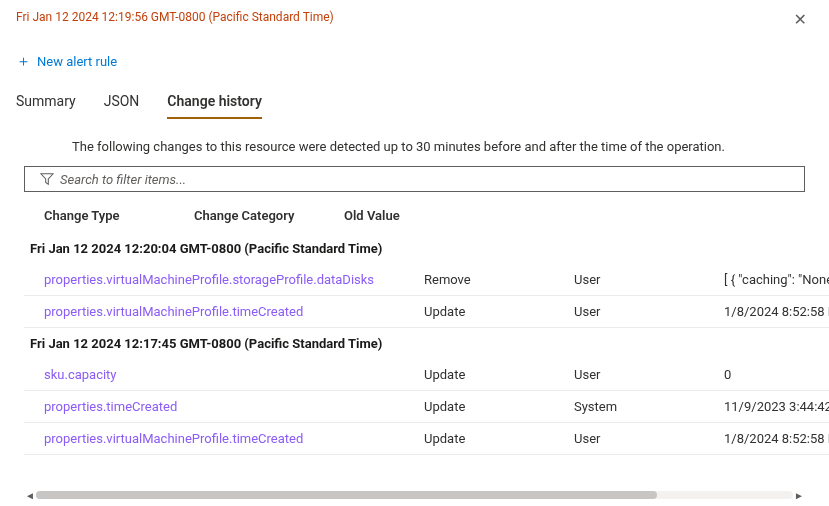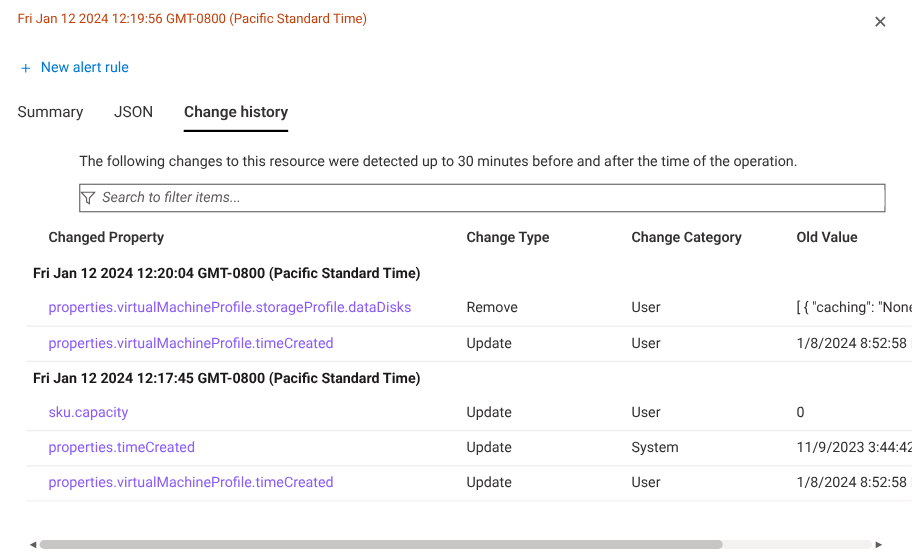--- a/index.html
+++ b/index.html
@@ -69,39 +69,38 @@
     }
     .tab {
       font-size: 14px;
       color: #323130;
       padding: 6px 0 8px 0;
       cursor: pointer;
       border-bottom: 2px solid transparent;
     }
     .tab.active {
       font-weight: 600;
-      border-bottom: 2px solid #000000;
+      border-bottom: 2px solid #a16207;
     }
     .description {
       padding: 20px 24px 12px 24px;
       font-size: 13px;
       color: #323130;
       margin-left: 48px;
     }
     .search-wrap {
       padding: 0 24px 8px 24px;
     }
     .search-box {
       display: flex;
       align-items: center;
       border: 1px solid #605e5c;
       height: 26px;
-      padding: 0 0;
+      padding: 0 15px;
       gap: 6px;
-      margin-left: 48px;
     }
     .search-box input {
       border: none;
       outline: none;
       flex: 1;
       font-size: 13px;
       font-family: inherit;
       color: #323130;
       font-style: italic;
     }
@@ -227,21 +226,20 @@
         <path d="M1 2 L15 2 L9.5 8 L9.5 14 L6.5 12 L6.5 8 Z"></path>
       </svg>
     </span>
     <input type="text" placeholder="Search to filter items..." style="">
   </div>
 </div>
 
 <div class="table-wrap">
   <div class="table">
     <div class="thead">
-      <div class="col-prop">Changed Property</div>
       <div class="col-type">Change Type</div>
       <div class="col-cat">Change Category</div>
       <div class="col-old">Old Value</div>
     </div>
 
     <div class="group-header">Fri Jan 12 2024 12:20:04 GMT-0800 (Pacific Standard Time)</div>
     <div class="row">
       <div class="col-prop"><span class="link">properties.virtualMachineProfile.storageProfile.dataDisks</span></div>
       <div class="col-type">Remove</div>
       <div class="col-cat">User</div>

